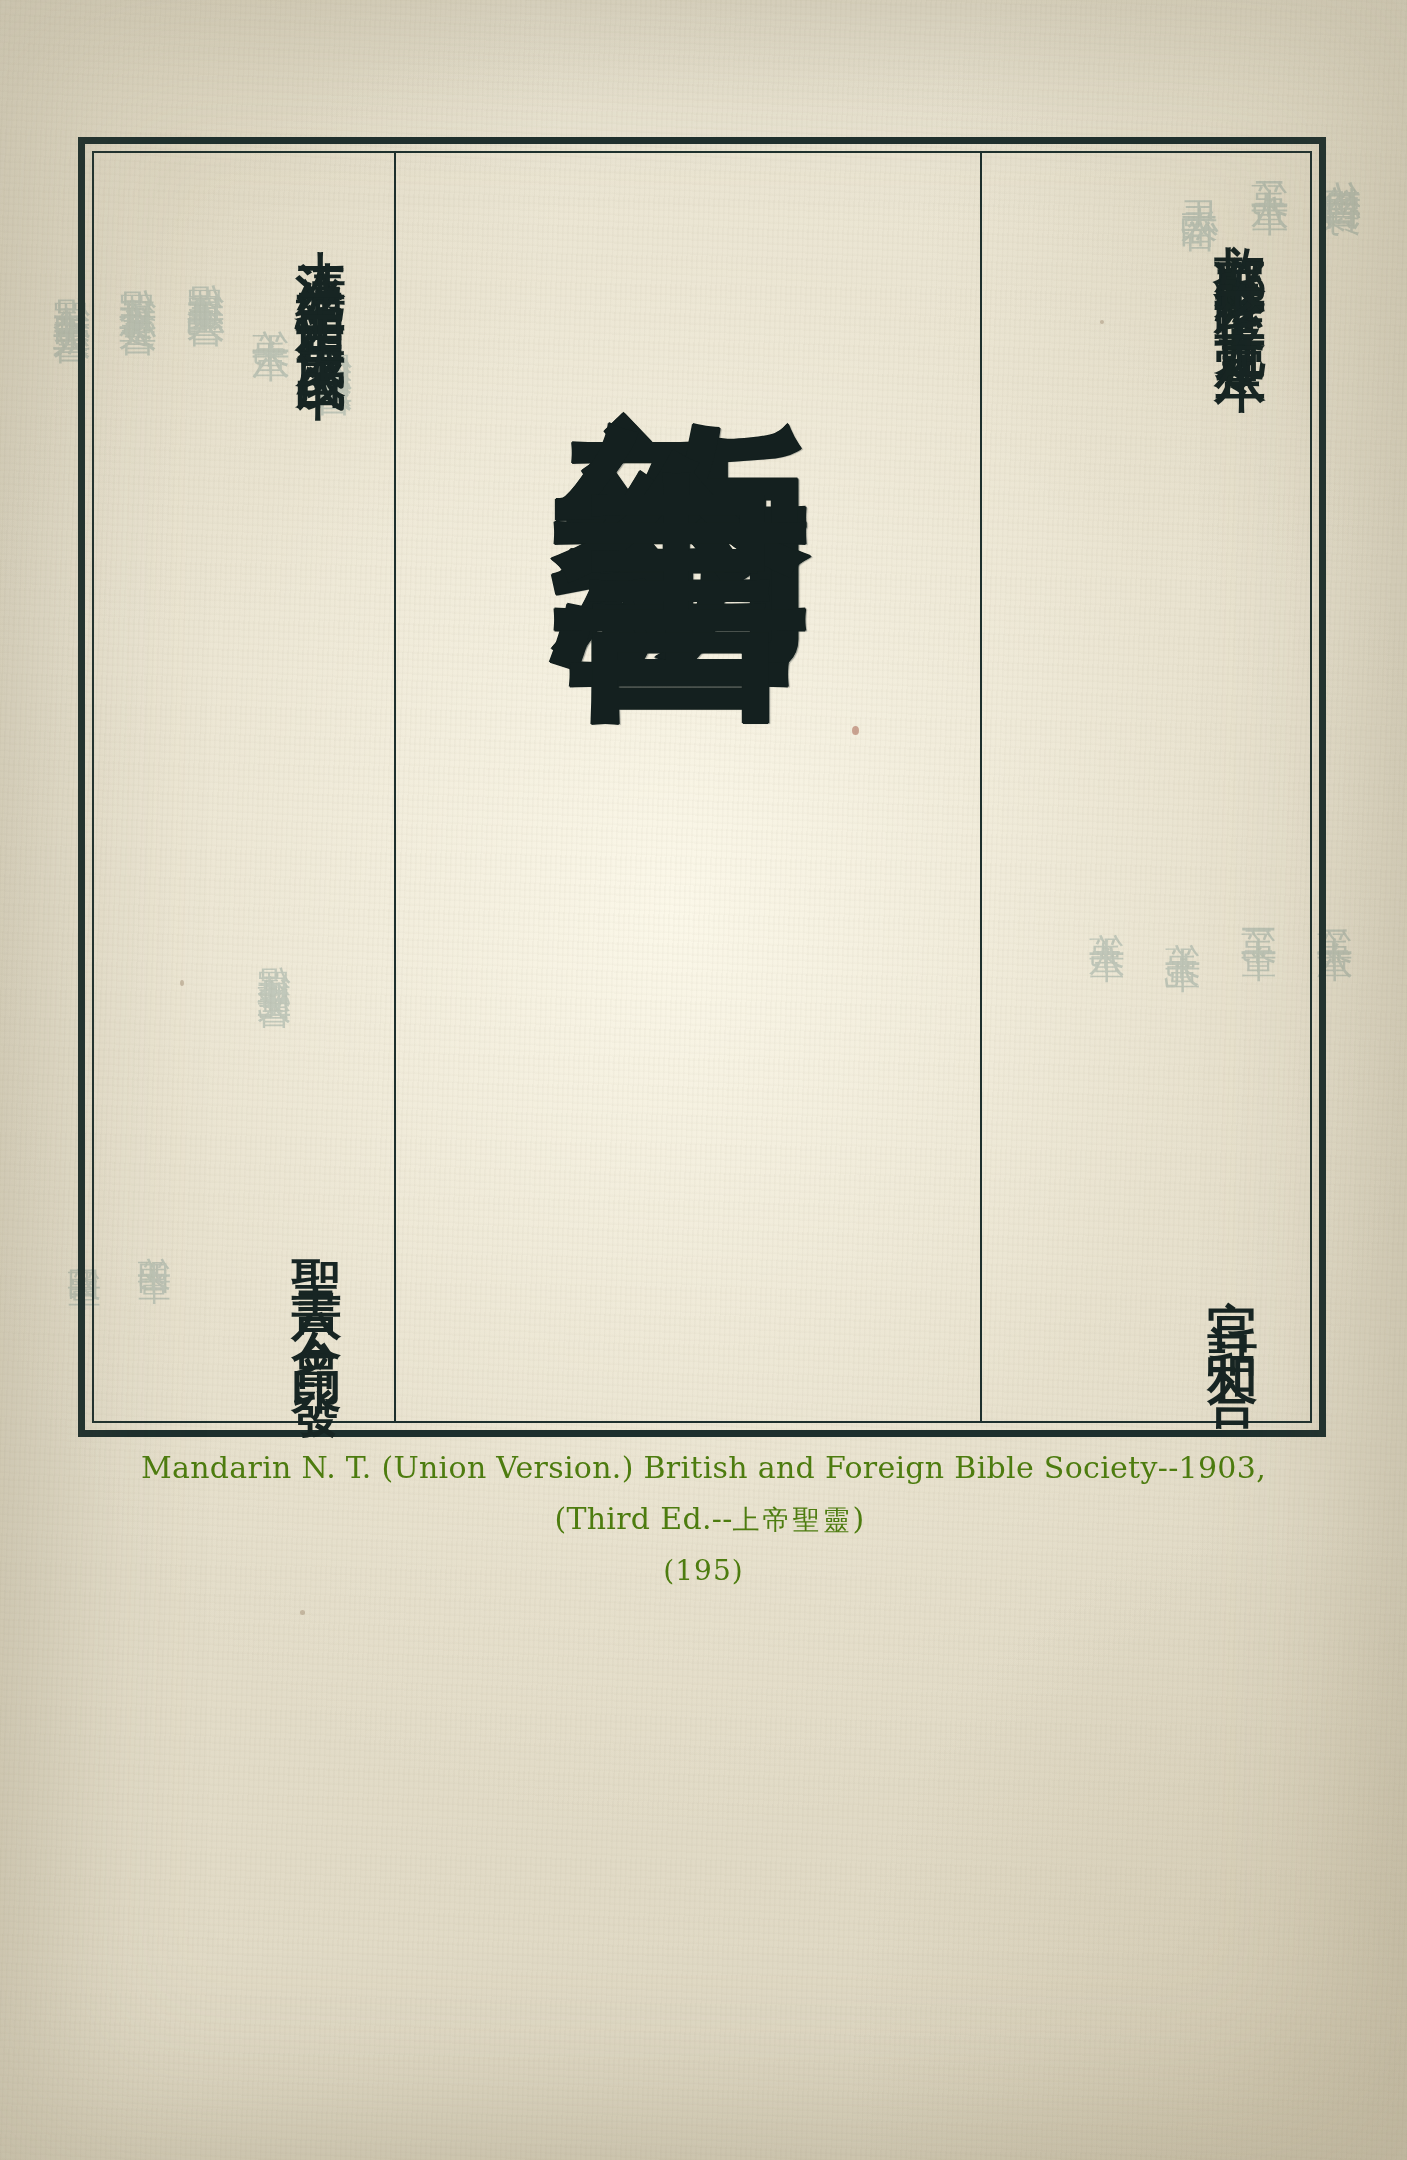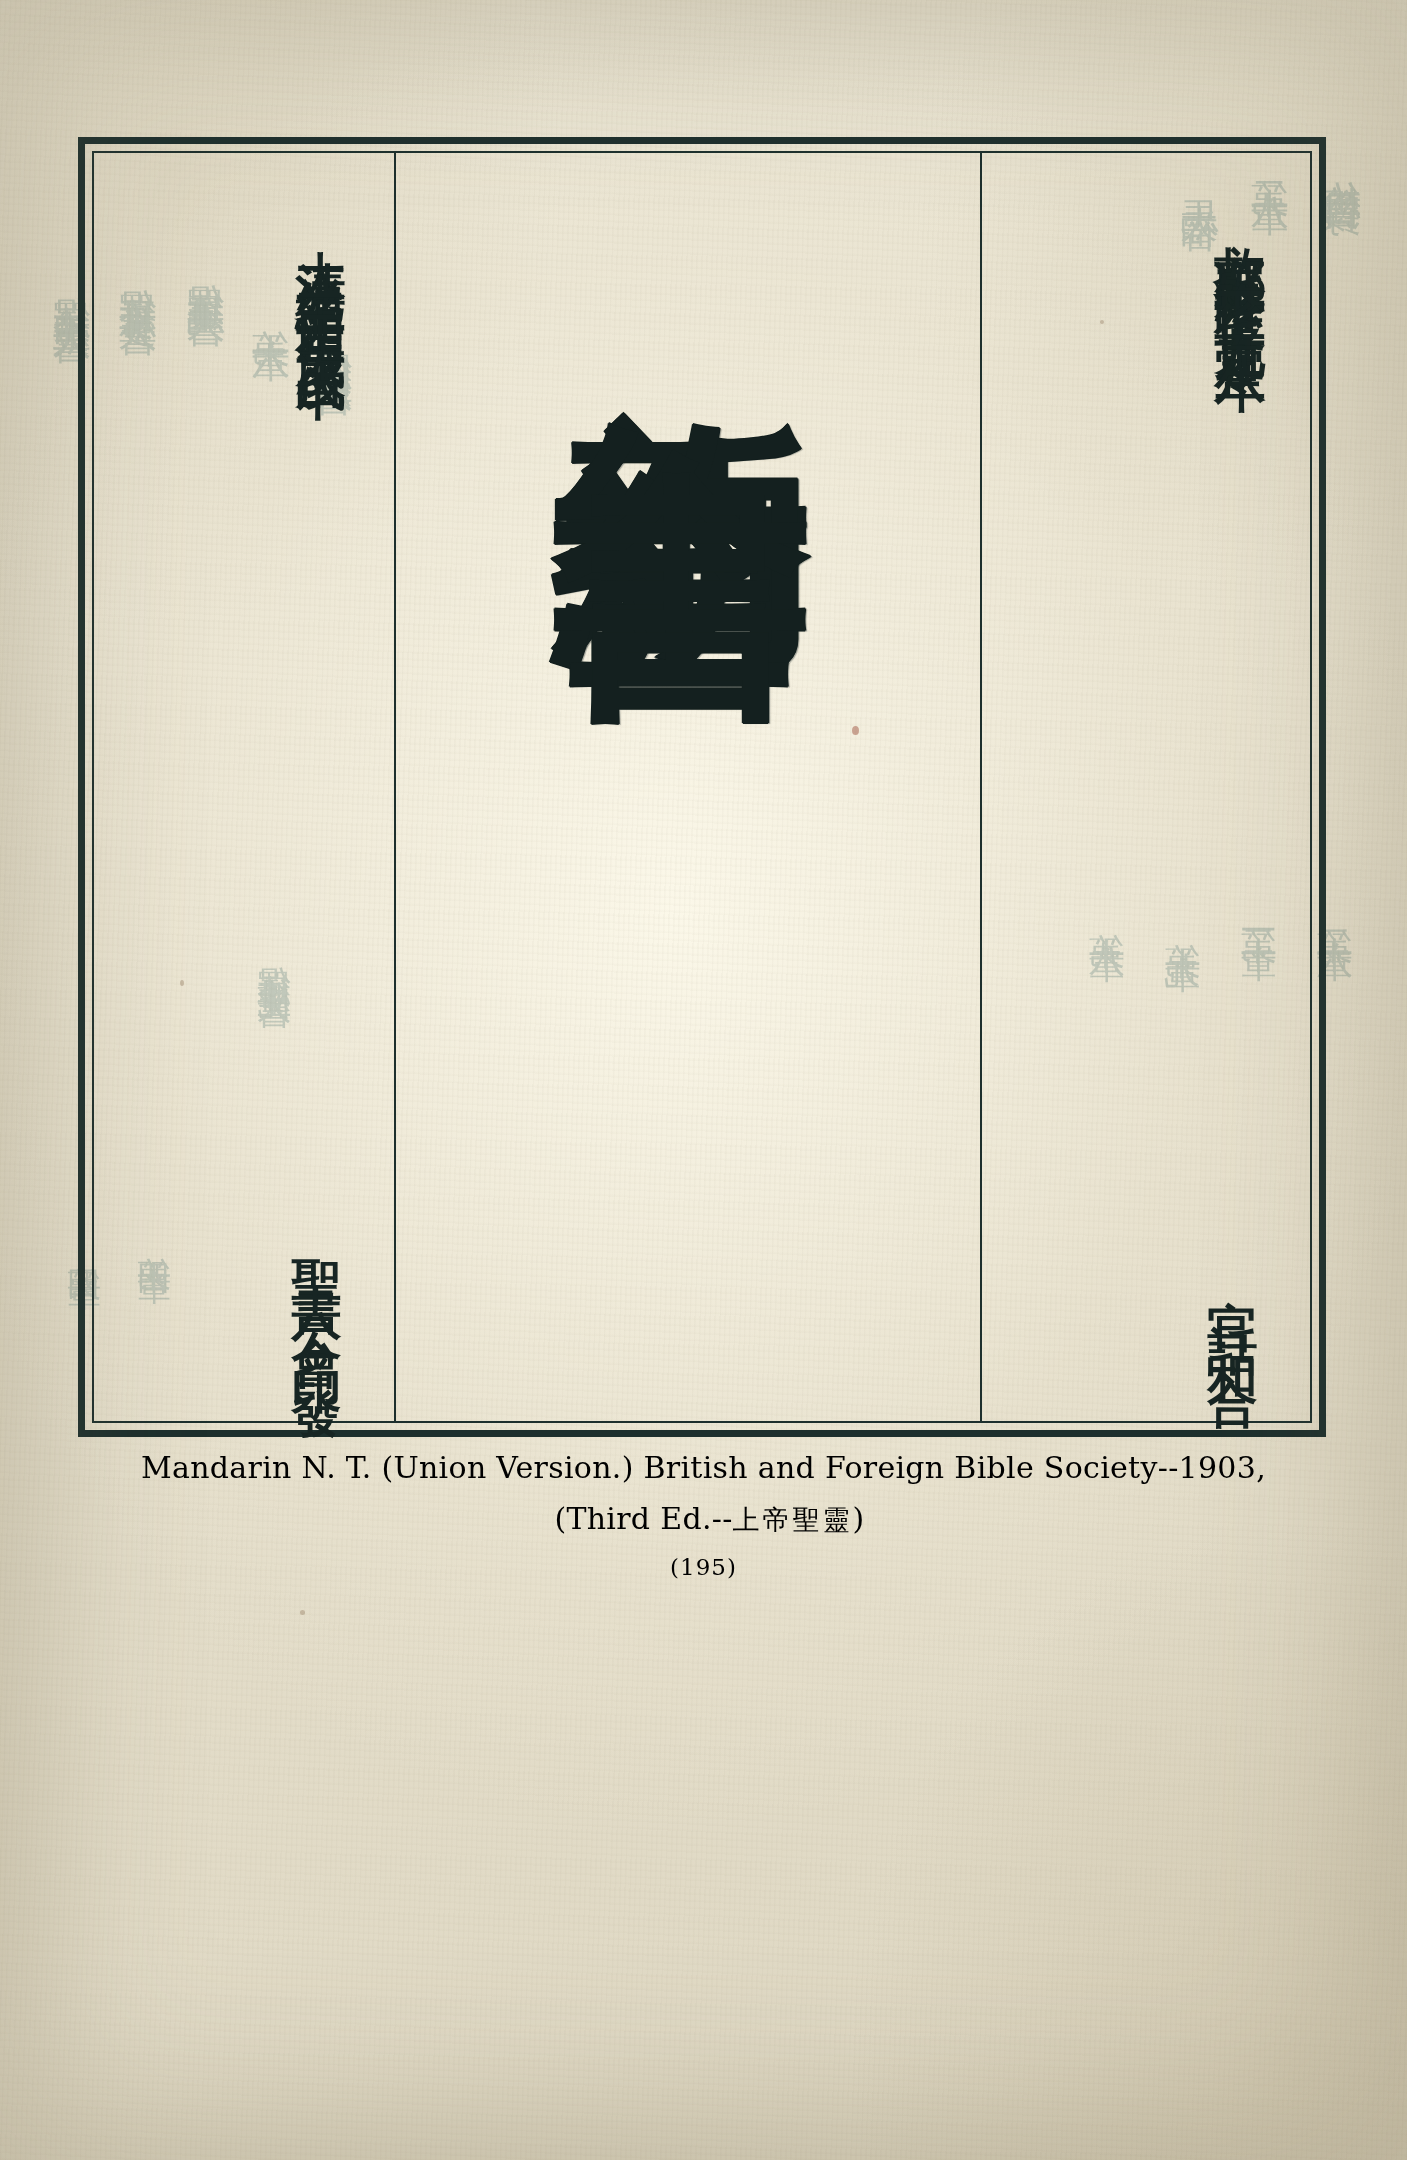--- a/index.html
+++ b/index.html
@@ -158,41 +158,41 @@
     line-height: 1;
   }
 
   
   .imprint {
     position: absolute;
     left: 0;
     right: 0;
     top: 1450px;
     text-align: center;
-    color: #000000;
+    color: #4d7c0f;
     font-family: "DejaVu Serif", serif;
   }
   .imprint .line1 {
     font-size: 30px;
     letter-spacing: 0.3px;
     margin-bottom: 16px;
   }
   .imprint .line2 {
     font-size: 30px;
     letter-spacing: 0.3px;
     margin-bottom: 16px;
     padding-left: 12px;
   }
   .imprint .line2 .cjk {
     font-family: "DejaVu Serif", serif;
     font-size: 27px;
     letter-spacing: 3px;
   }
   .imprint .line3 {
-    font-size: 23px;
+    font-size: 28px;
     letter-spacing: 1px;
   }
 
   
   .vignette {
     position: absolute;
     inset: 0;
     pointer-events: none;
     box-shadow: inset 0 0 160px 40px rgba(120,108,80,0.28);
   }

